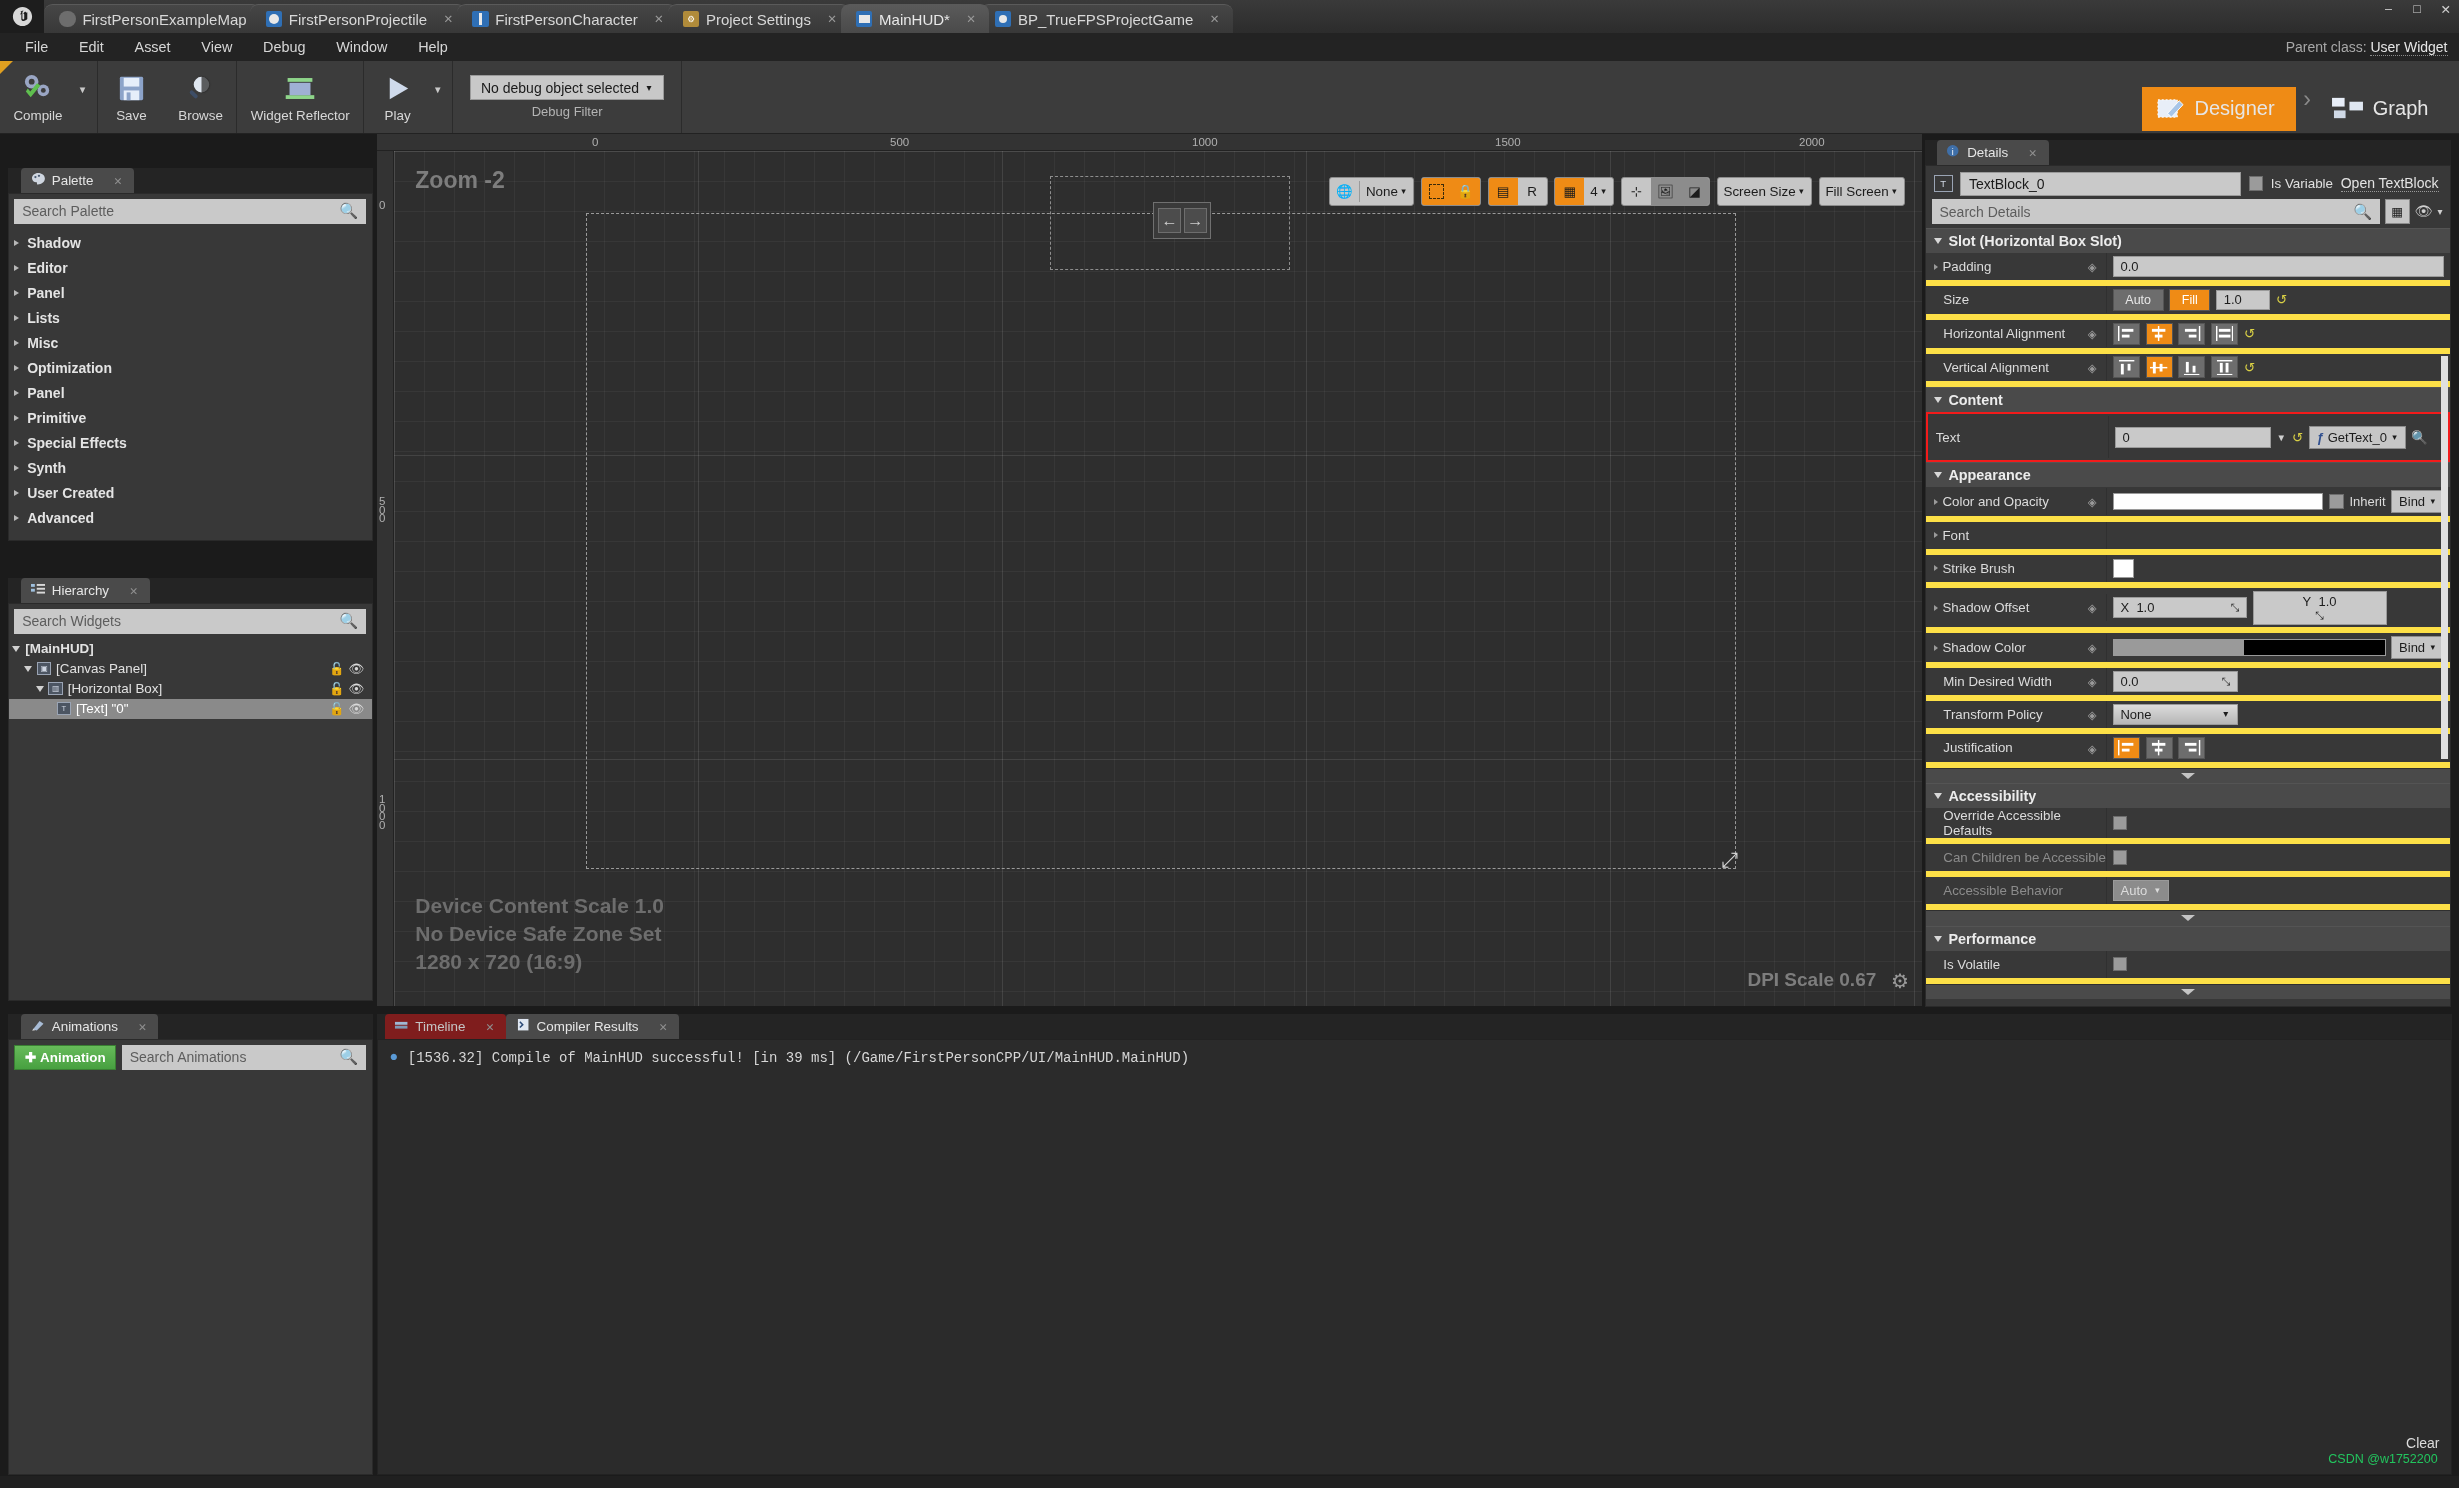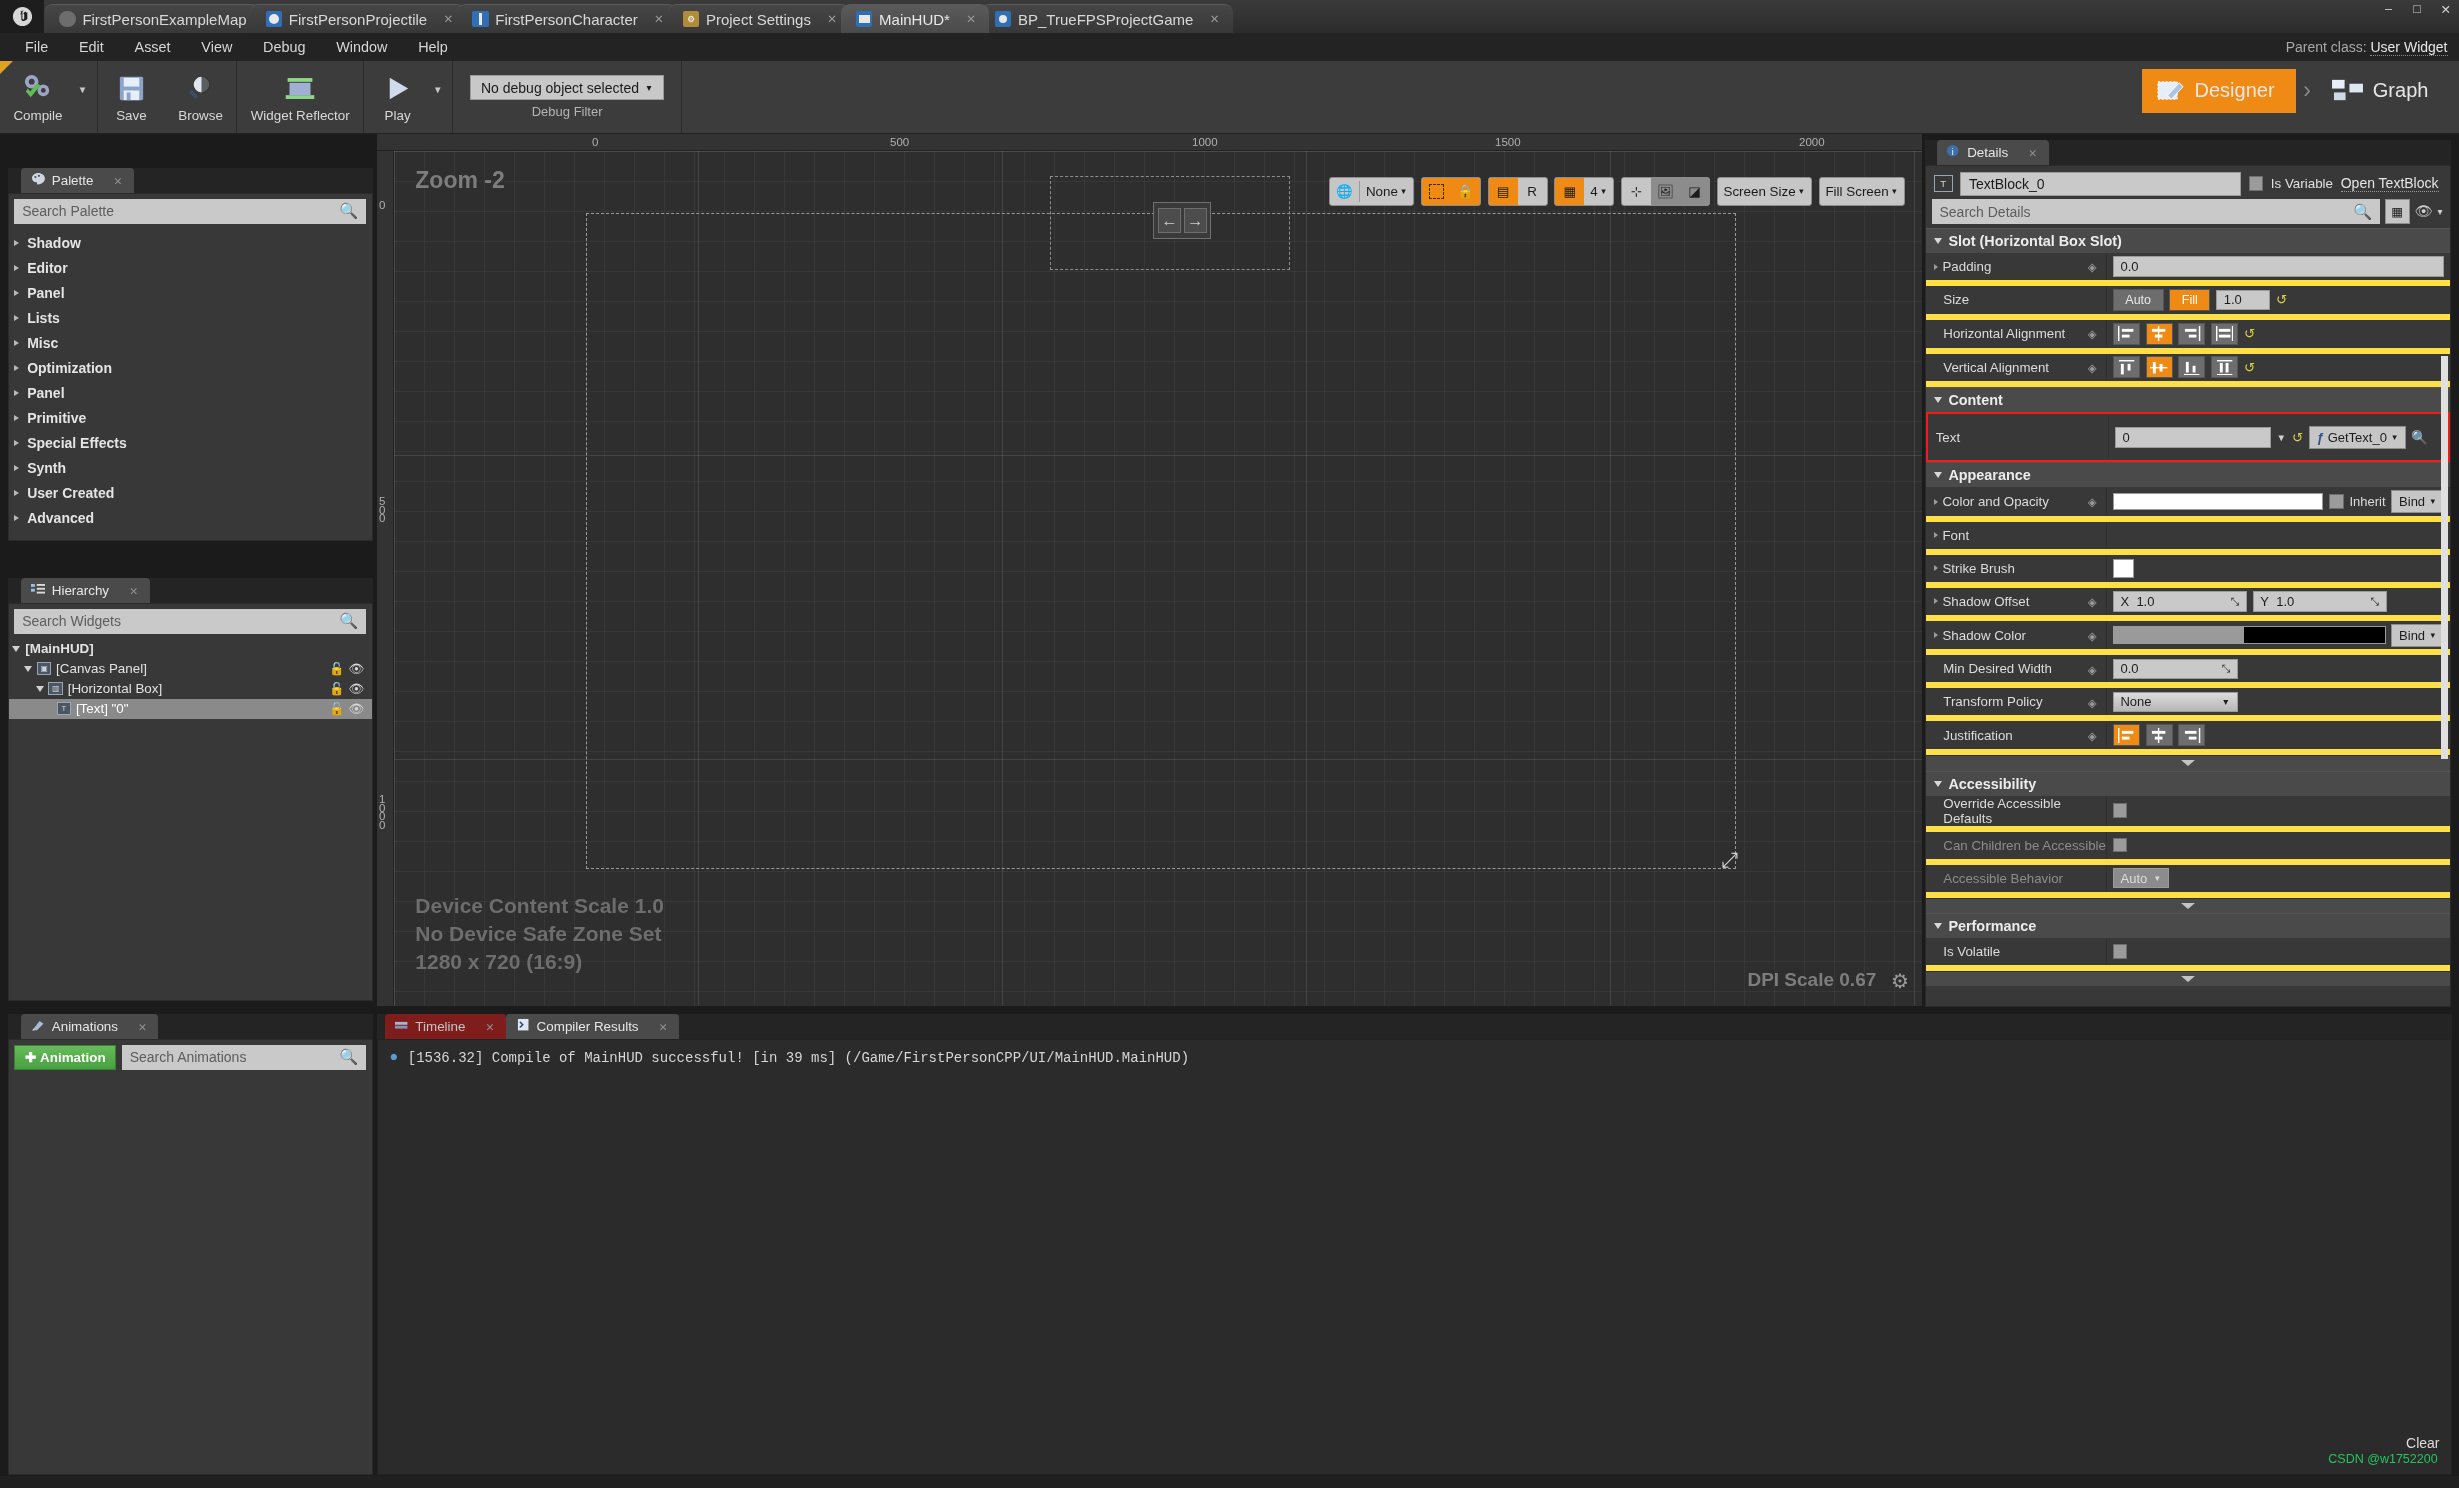--- a/index.html
+++ b/index.html
@@ -83,21 +83,21 @@
   #debugcombo {
     background: #c8c8c8; color: #1a1a1a; font-size: 14px;
     padding: 3.8px 9.6px; display:flex; align-items:center; gap:5.8px;
     border: 1px solid #9a9a9a;
   }
   #debugfilter .sub { font-size: 13px; color: #b4b4b4; }
 
   #mode-switch { position: absolute; right: 9.6px; top: 7.7px; display: flex; align-items: center; gap: 1.9px; }
   .modebtn {
     display:flex; align-items:center; gap: 7.7px; padding: 7.7px 21px 7.7px 11.5px;
-    font-size: 20px; color: #e6e6e6;
+    font-size: 20px; color: #e6e6e6; margin-top: 18px;
   }
   .modebtn.on { background: #ef8b15; }
   .modesep { font-size: 23px; color: #8a8a8a; padding: 0 5.8px; }
 
   
   .paneltab {
     height: 25px; display: inline-flex; align-items: center; gap: 6.7px;
     padding: 0 11.5px 0 9.6px; background: #4a4a4a;
     border-top-left-radius: 3.8px; border-top-right-radius: 3.8px;
     font-size: 13.4px; color: #e6e6e6;
@@ -843,21 +843,21 @@
       <div class="pname">
         <span class="ptri"></span>
         <span>Shadow Offset</span>
         <span class="pin" style="margin-left:auto;margin-right:5.8px;">◈</span>
       </div>
       <div class="pval">
         <span class="txtfield" style="width:134px;justify-content:space-between;">
           <span><span>X</span>&nbsp;&nbsp;<span>1.0</span></span>
           <span style="font-size:10.6px;">⤡</span>
         </span>
-        <span class="txtfield" style="width:134px;justify-content:space-between;">
+        <span class="txtfield" style="width:134px;justify-content:space-between;flex-direction:column;">
           <span><span>Y</span>&nbsp;&nbsp;<span>1.0</span></span>
           <span style="font-size:10.6px;">⤡</span>
         </span>
       </div>
     </div>
     <div class="prow">
       <div class="pname">
         <span class="ptri"></span>
         <span>Shadow Color</span>
         <span class="pin" style="margin-left:auto;margin-right:5.8px;">◈</span>

